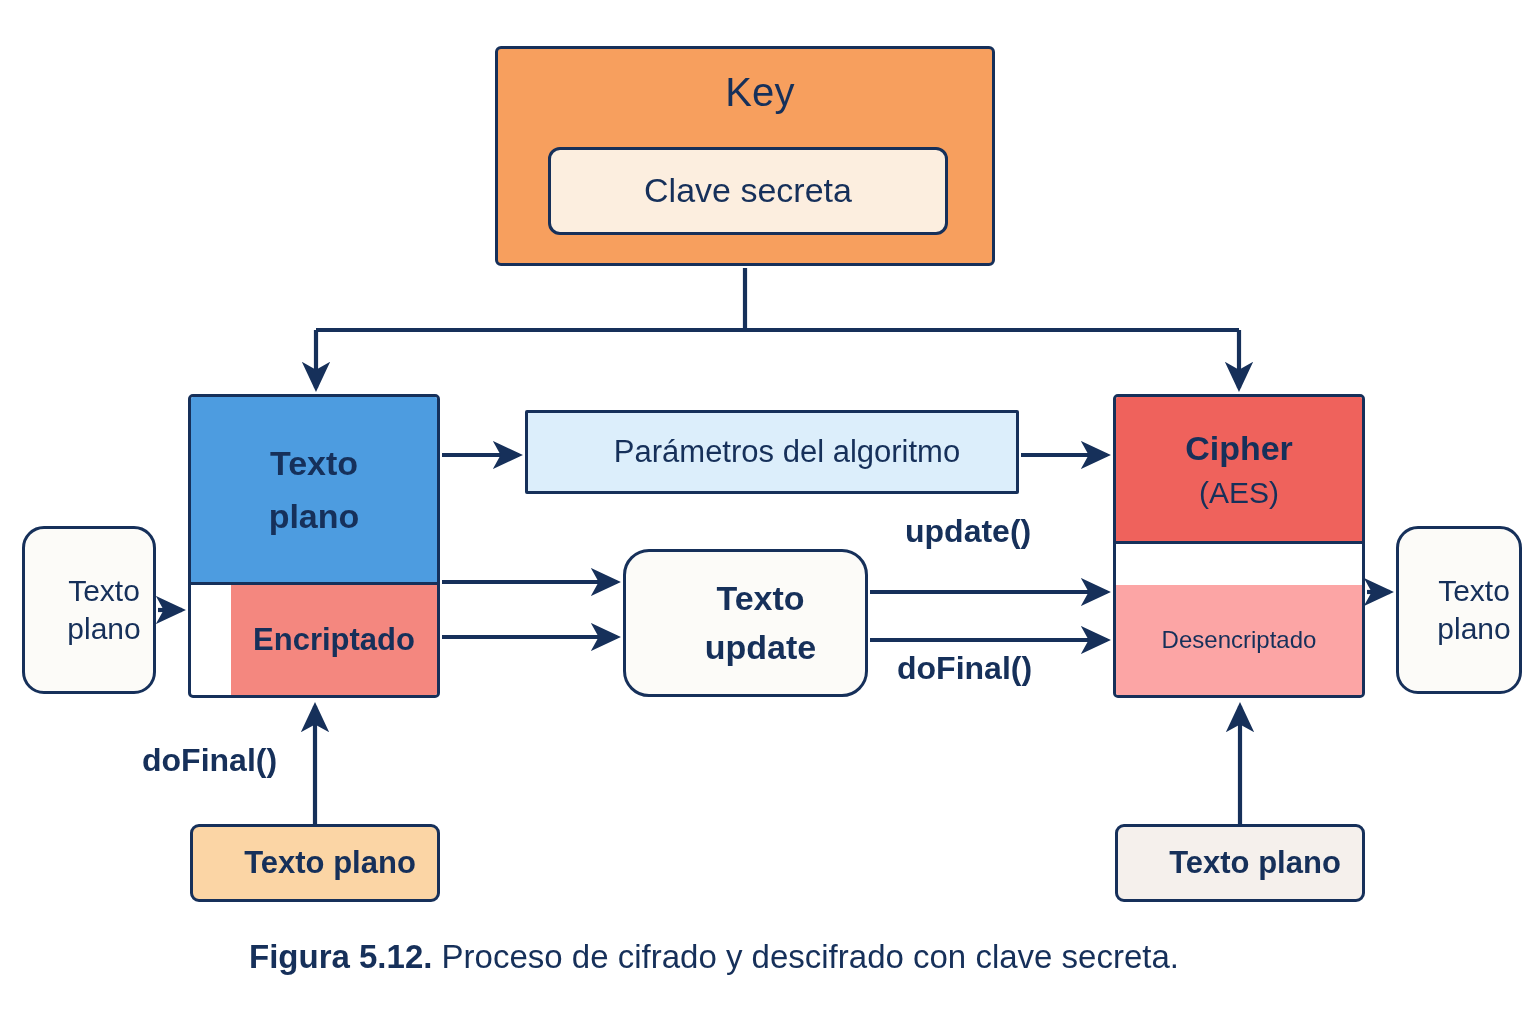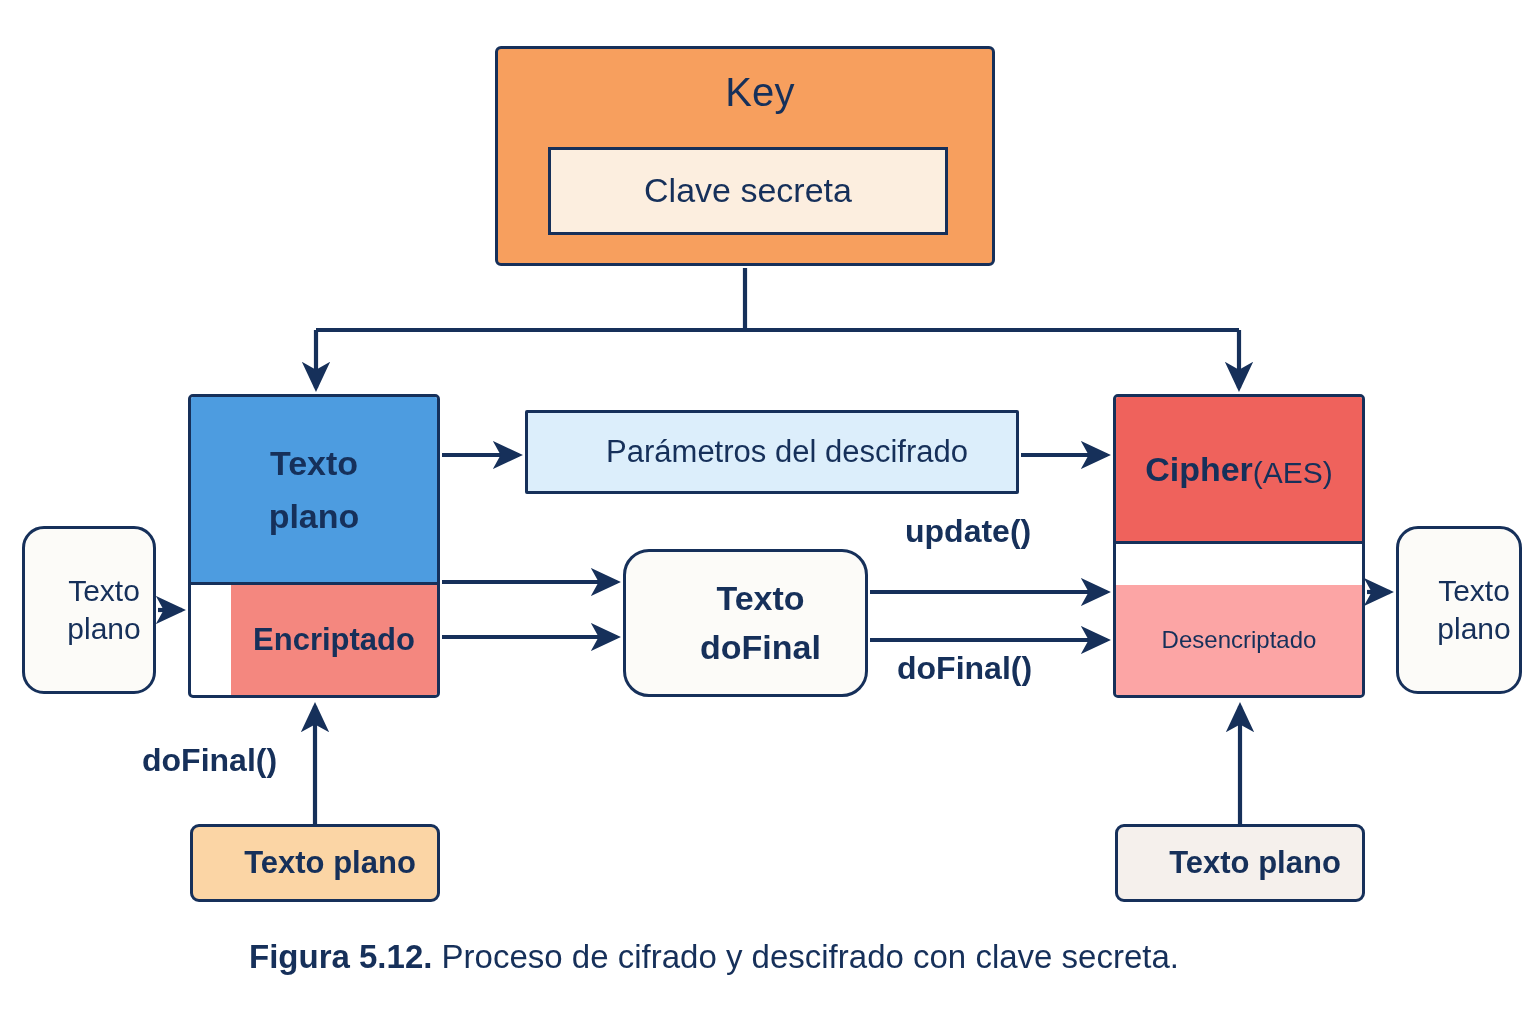--- a/index.html
+++ b/index.html
@@ -47,21 +47,21 @@
   #key-title {
     font-size: 40px;
     font-weight: 400;
     letter-spacing: .2px;
   }
   #key-inner {
     position: absolute;
     left: 50px; top: 98px; width: 400px; height: 88px;
     background: #FCEEDF;
     border: 3.5px solid #16305a;
-    border-radius: 0;
+    border-radius: 12px;
     box-sizing: border-box;
     display: flex;
     align-items: center;
     justify-content: center;
     font-size: 34px;
     color: #16305a;
   }
 
   
   #src-left {
@@ -134,21 +134,21 @@
     box-sizing: border-box;
     overflow: hidden;
     z-index: 5;
   }
   #cipher-upper {
     position: absolute;
     left: 0; top: 0; right: 0; height: 147px;
     background: #EF625C;
     border-bottom: 3.5px solid #16305a;
     box-sizing: border-box;
-    display: flex; 
+    display: flex; flex-direction: column;
     align-items: center; justify-content: center;
     color: #16305a;
   }
   #cipher-title { font-size: 34px; font-weight: 700; }
   #cipher-sub { font-size: 30px; font-weight: 400; margin-top: 8px; }
   #decrypted-lower {
     position: absolute;
     left: 0; top: 188px; right: 0; bottom: 0;
     background: #fca5a5;
     display: flex; align-items: center; justify-content: center;
@@ -271,27 +271,27 @@
         <span>Texto</span><br>
         <span>plano</span>
       </span>
     </div>
     <div id="encrypted-lower">
       <span>Encriptado</span>
     </div>
   </div>
 
   <div class="node" id="params-box">
-    <span class="lbl">Parámetros del descifrado</span>
+    <span class="lbl">Parámetros del algoritmo</span>
   </div>
 
   <div class="node" id="ciphertext-box">
     <span class="lbl">
       <span>Texto</span><br>
-      <span>doFinal</span>
+      <span>update</span>
     </span>
   </div>
 
   <div id="decrypt-stack">
     <div id="cipher-upper">
       <span id="cipher-title">Cipher</span>
       <span id="cipher-sub">(AES)</span>
     </div>
     <div id="decrypted-lower">
       <span>Desencriptado</span>

